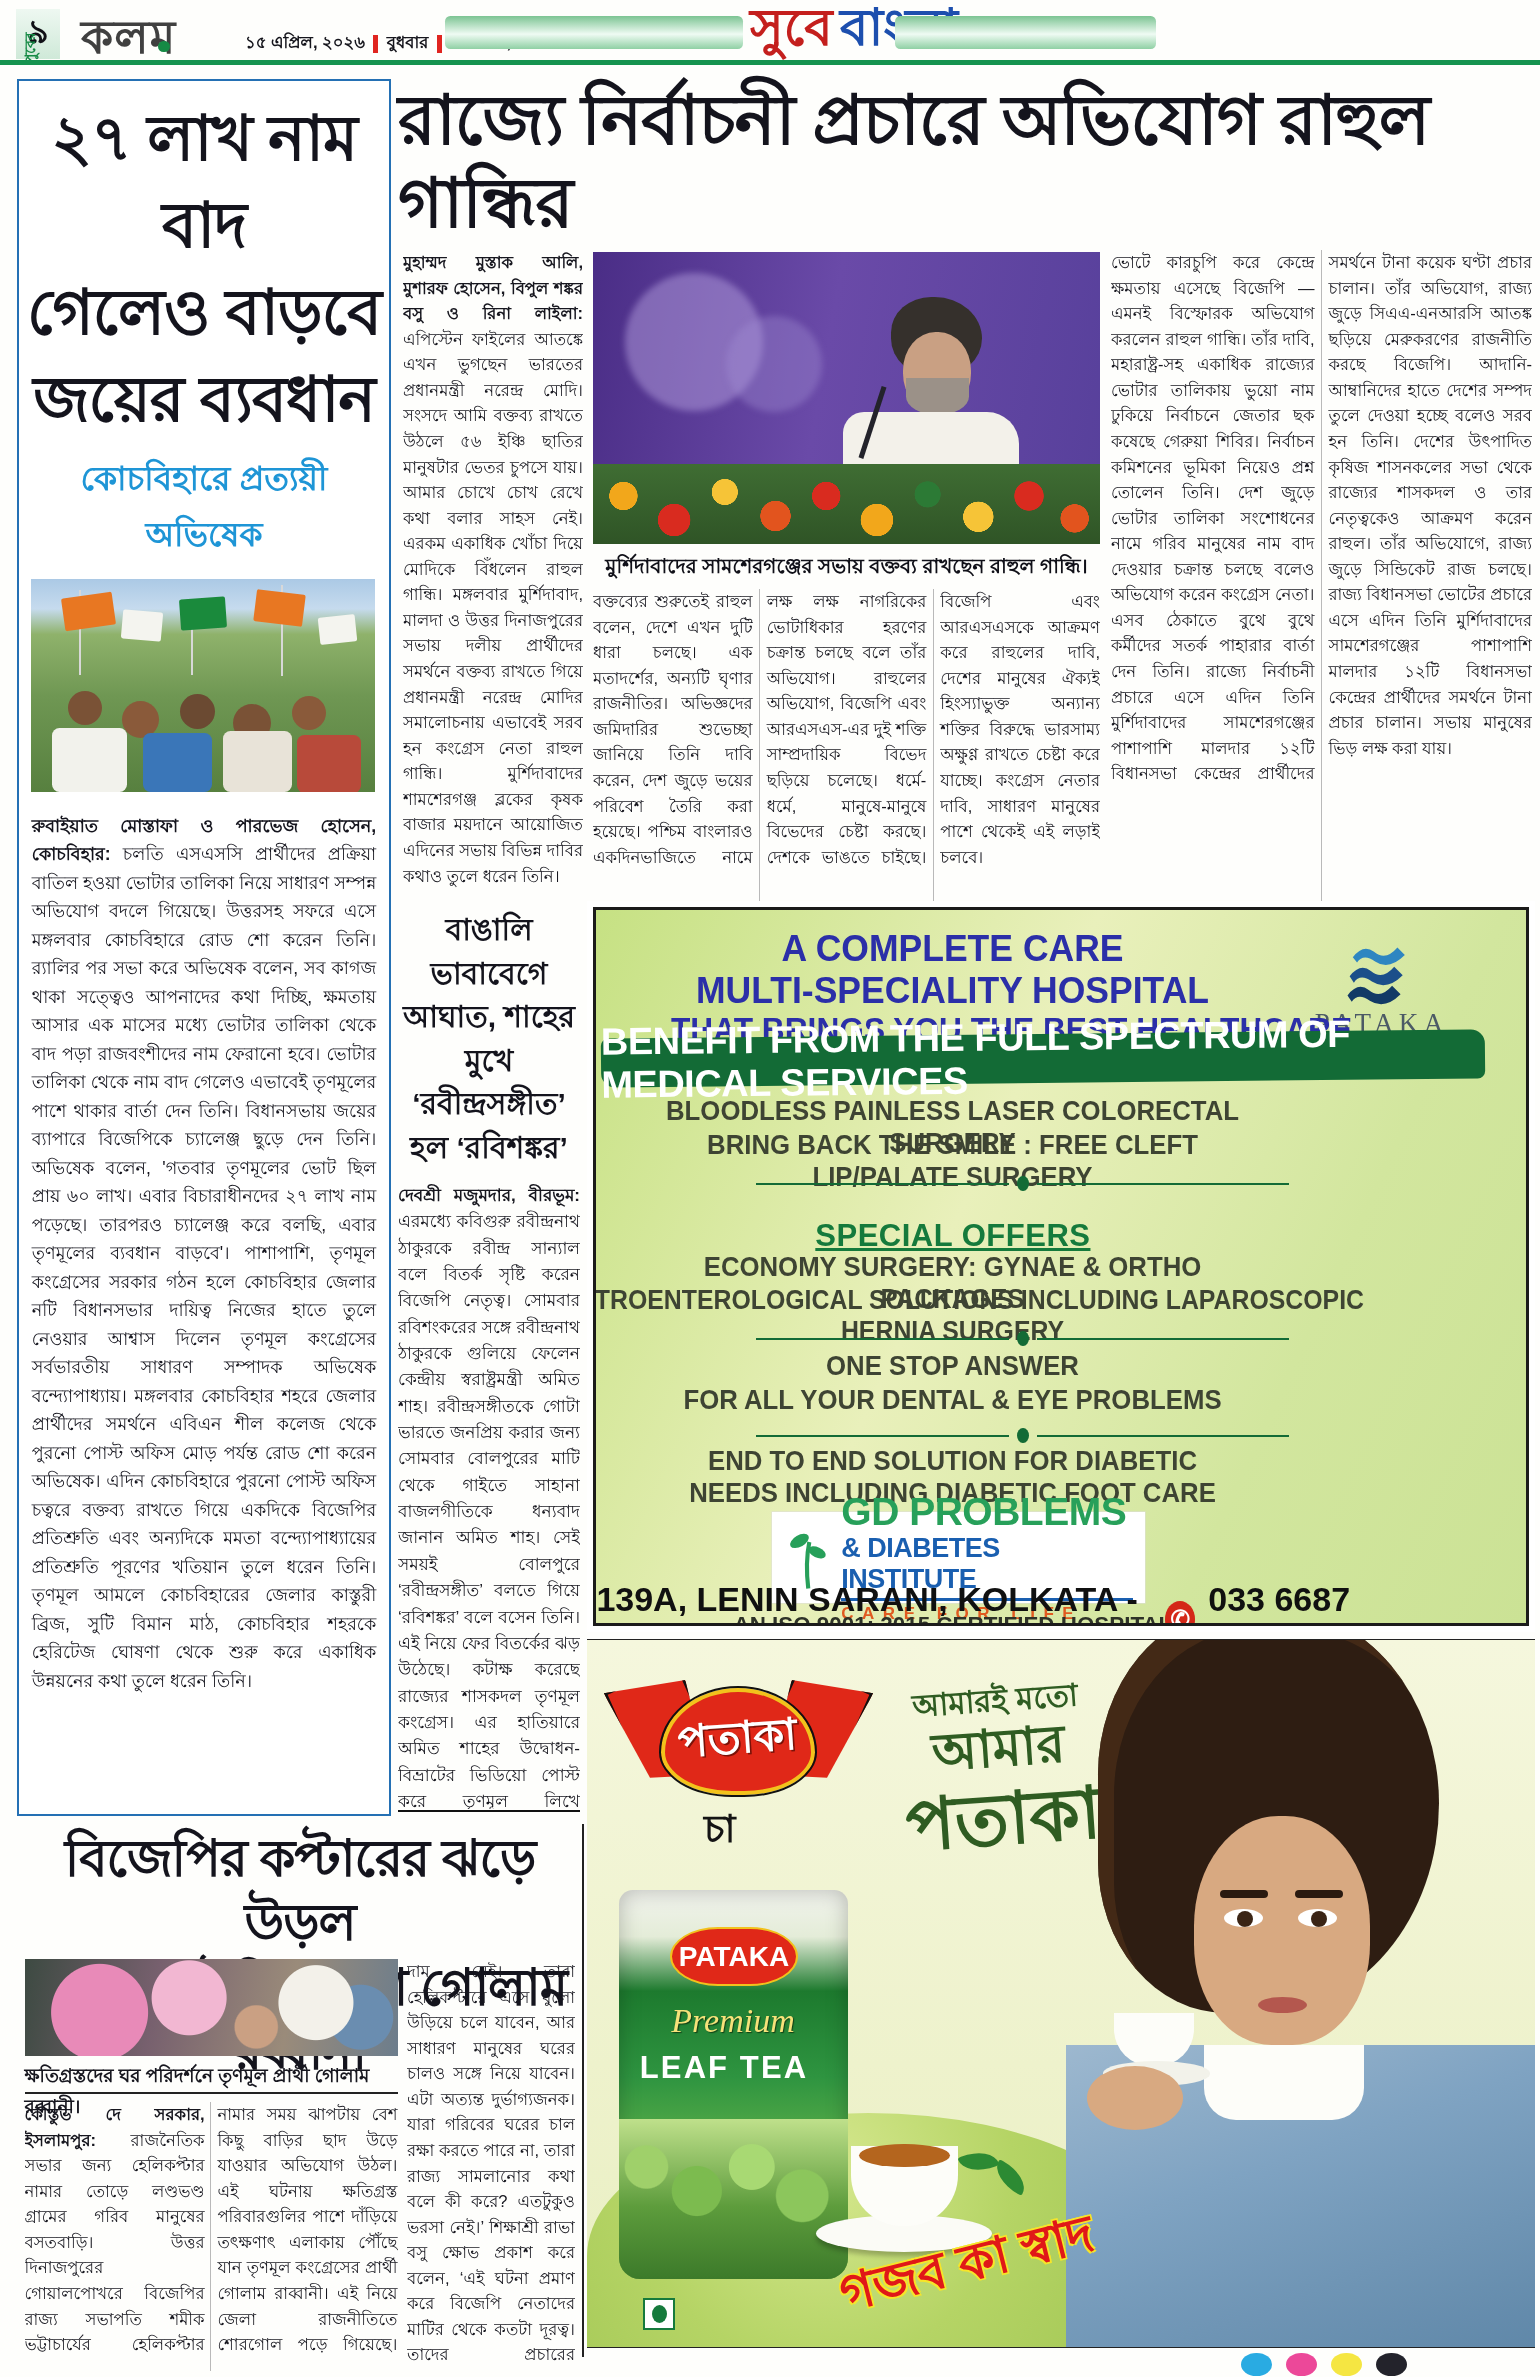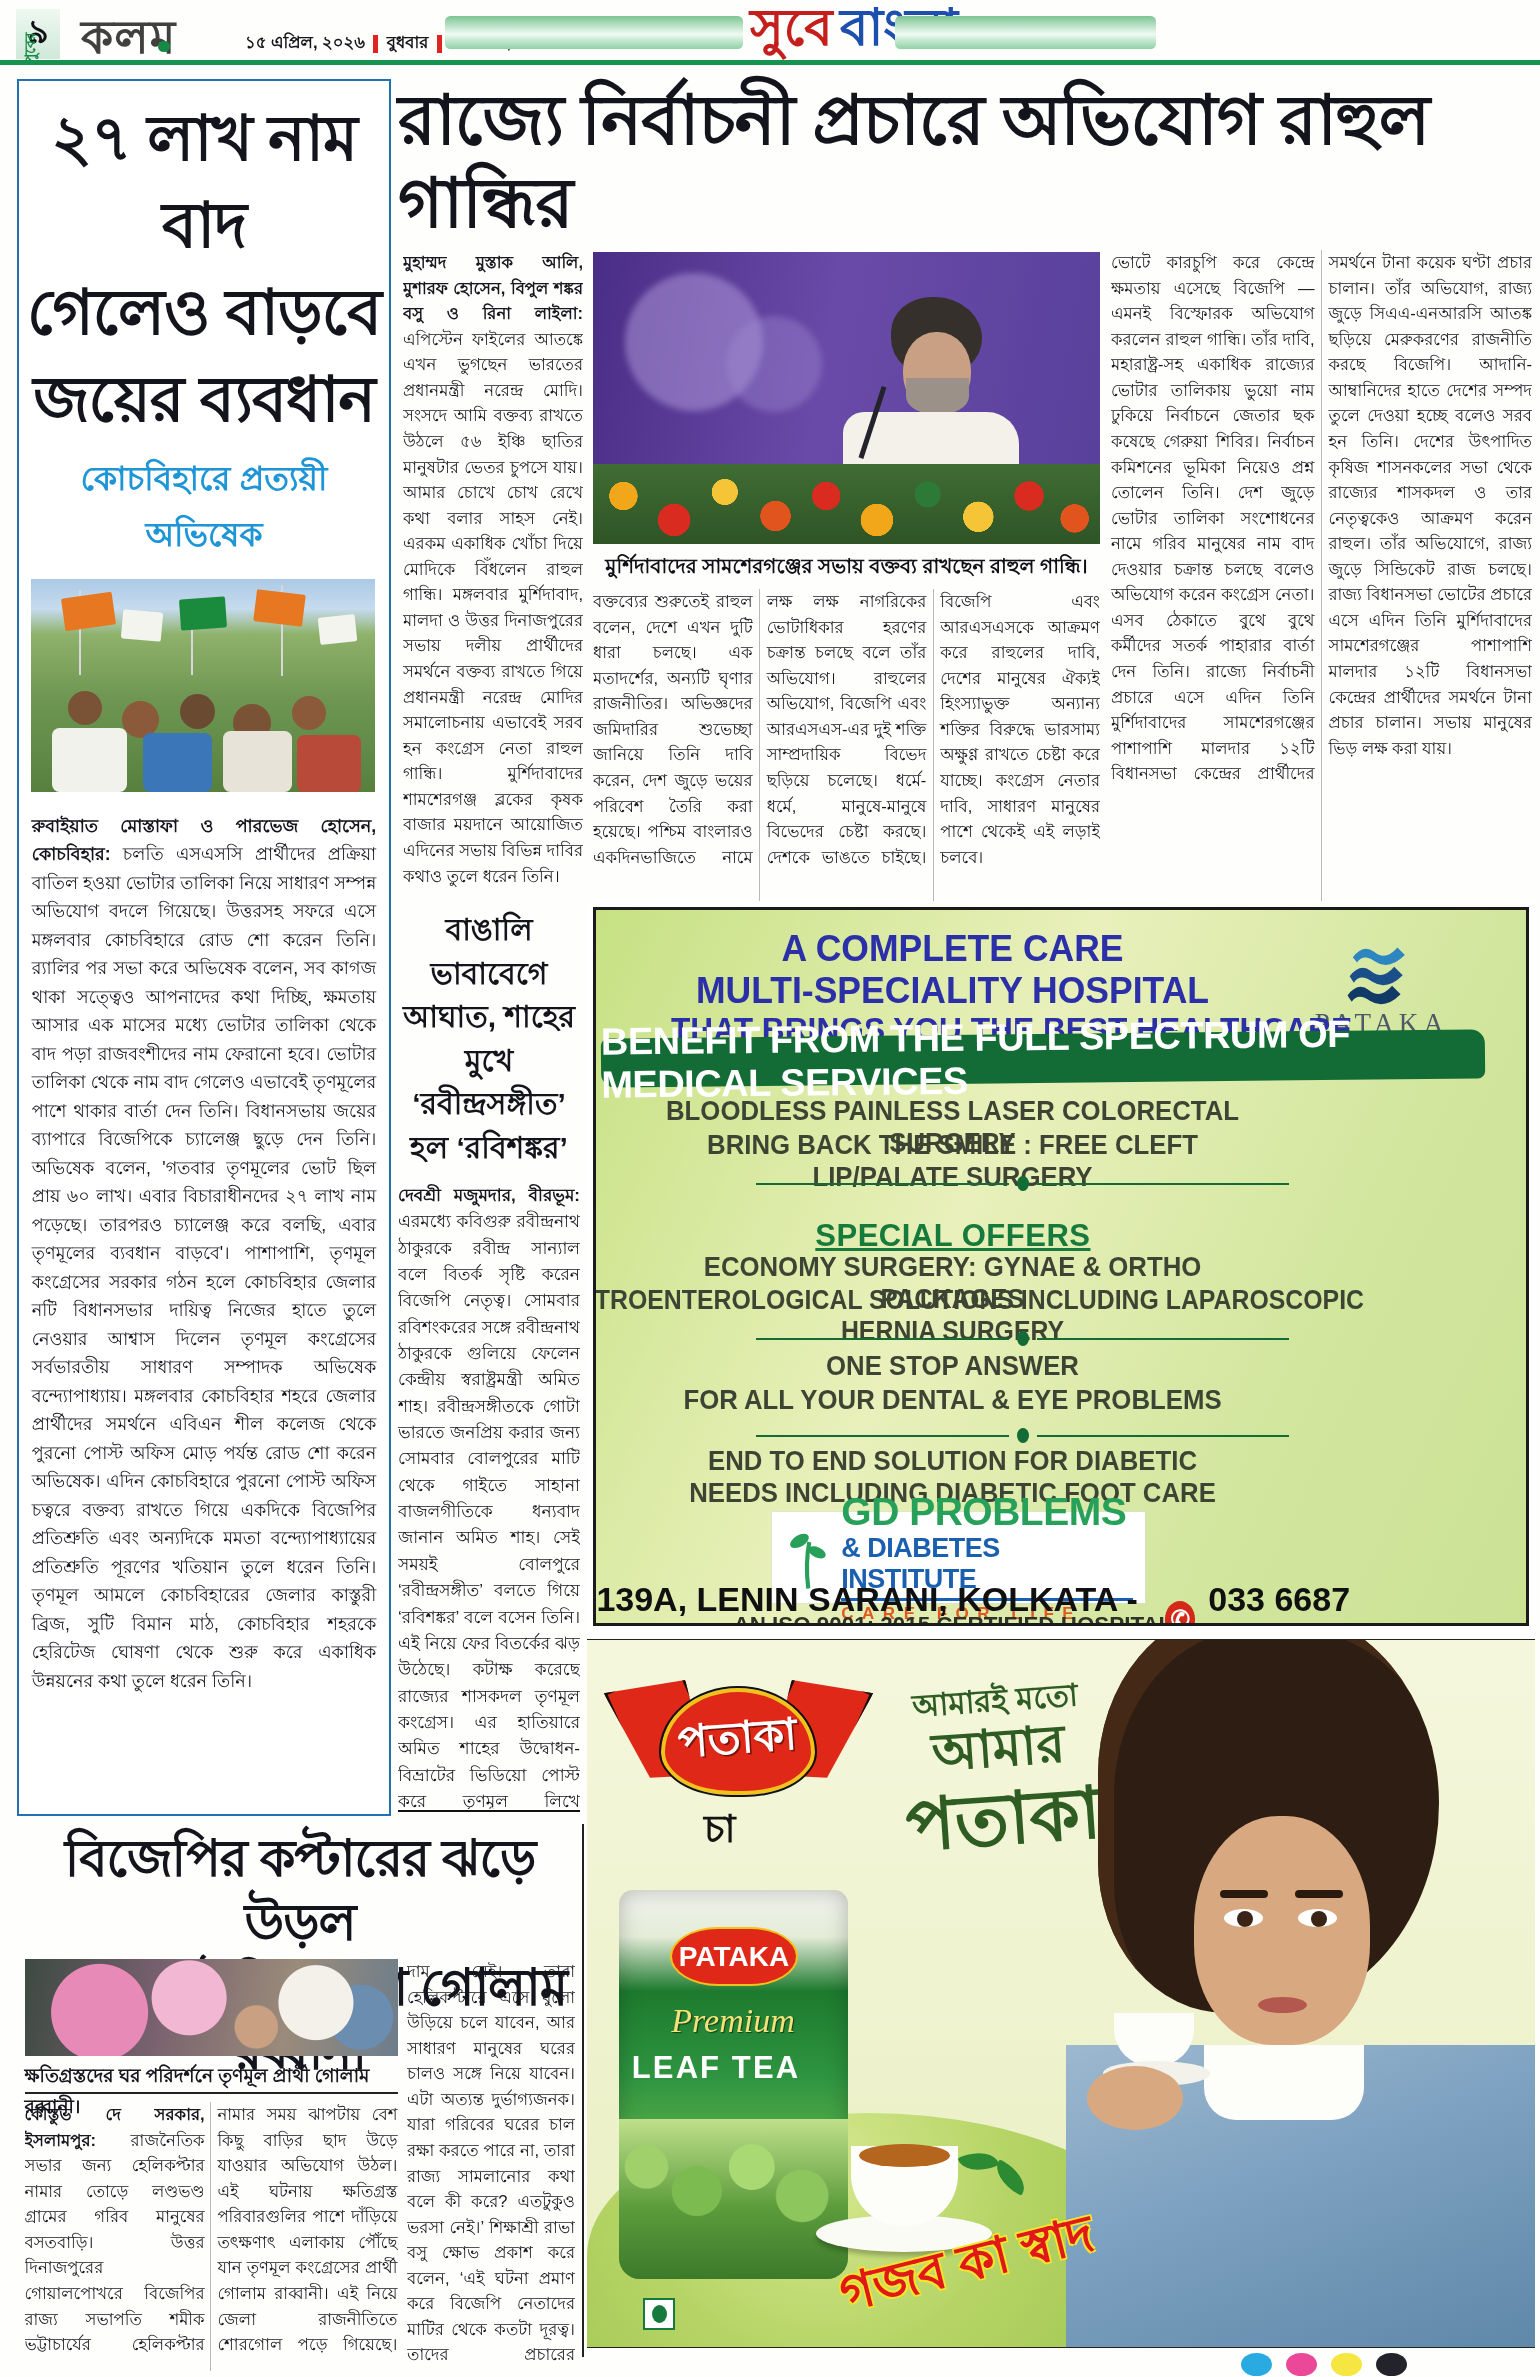--- a/index.html
+++ b/index.html
@@ -137,21 +137,21 @@
   .tl-cha{position:absolute;left:80px;top:132px;font-size:38px;font-weight:800;color:#141414;}
   .tea-slogan{position:absolute;left:288px;top:43px;width:250px;text-align:center;color:#2f5c22;font-weight:800;
       transform:rotate(-4deg);line-height:1.15;}
   .packet{position:absolute;left:32px;top:250px;width:229px;height:389px;border-radius:14px 14px 21px 21px;overflow:hidden;
       background:linear-gradient(180deg,#f2f4ee 0%,#e4ecd8 12%,#1d7a2e 26%,#2e9440 48%,#67b54a 72%,#8cc65c 100%);
       box-shadow:inset 0 0 21px rgba(0,0,0,.25);}
   .pk-flag{position:absolute;left:51px;top:37px;width:128px;height:59px;background:#e02818;border:2.7px solid #f2c21c;
       border-radius:45%/60%;display:flex;align-items:center;justify-content:center;color:#fff;font-size:28px;font-weight:800;}
   .pk-prem{position:absolute;left:29px;top:112px;width:170px;text-align:center;font-family:"Liberation Serif",serif;
       font-style:italic;font-size:34px;color:#f6e27a;text-shadow:1.1px 1.1px 1.1px #123f14;}
-  .pk-leaf{position:absolute;left:12px;top:160px;width:170px;text-align:center;font-size:31px;font-weight:800;color:#ffffff;letter-spacing:2.1px;}
+  .pk-leaf{position:absolute;left:20px;top:160px;width:170px;text-align:center;font-size:31px;font-weight:800;color:#ffffff;letter-spacing:2.1px;}
   .pk-field{position:absolute;left:0;bottom:0;width:100%;height:160px;
       background:
         radial-gradient(circle at 12% 30%, #9fd06a 0 21px, transparent 22.4px),
         radial-gradient(circle at 34% 45%, #7cbb4f 0 24.5px, transparent 25.6px),
         radial-gradient(circle at 58% 30%, #a8d973 0 22.4px, transparent 23.4px),
         radial-gradient(circle at 80% 48%, #8cc65c 0 25.6px, transparent 27px),
         linear-gradient(180deg,#bfe08b 0%,#5d9c3c 55%,#3c7a2a 100%);}
   .cloth{position:absolute;left:0px;bottom:-64px;width:586px;height:298px;border-radius:48% 52% 0 0;
       background:radial-gradient(circle at 40% 20%,#d6e88f 0%,#b5d465 45%,#9cc24f 100%);}
   .cup{position:absolute;left:229px;top:495px;width:176px;height:117px;}

